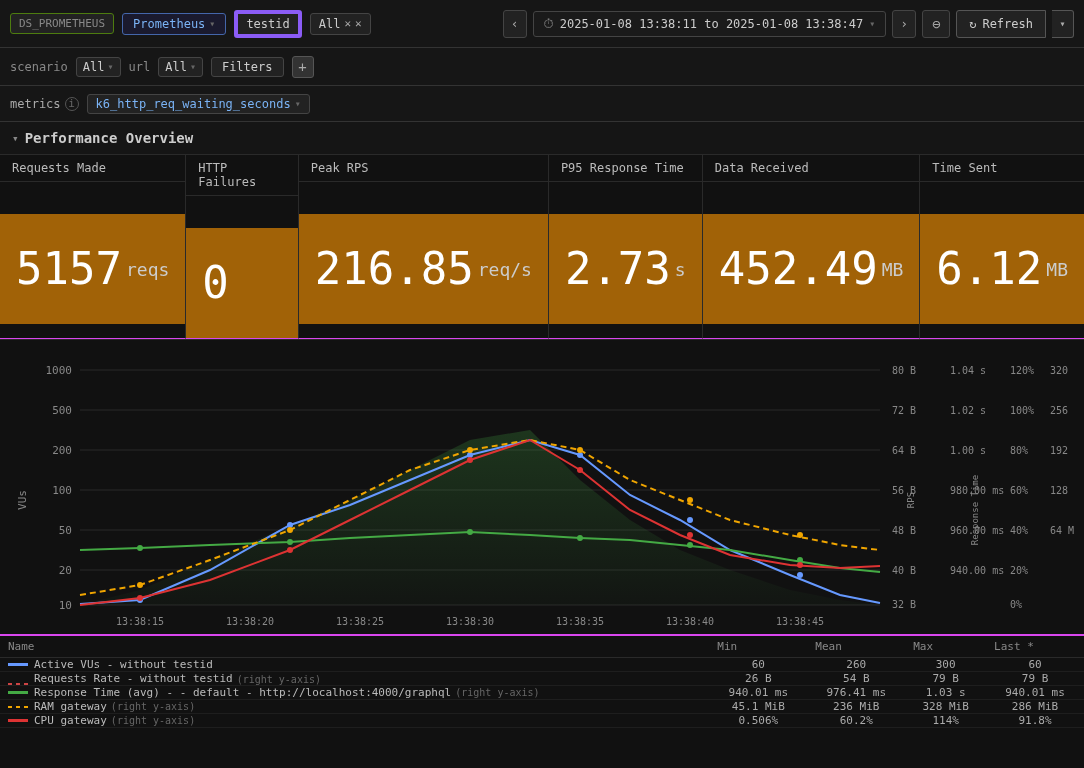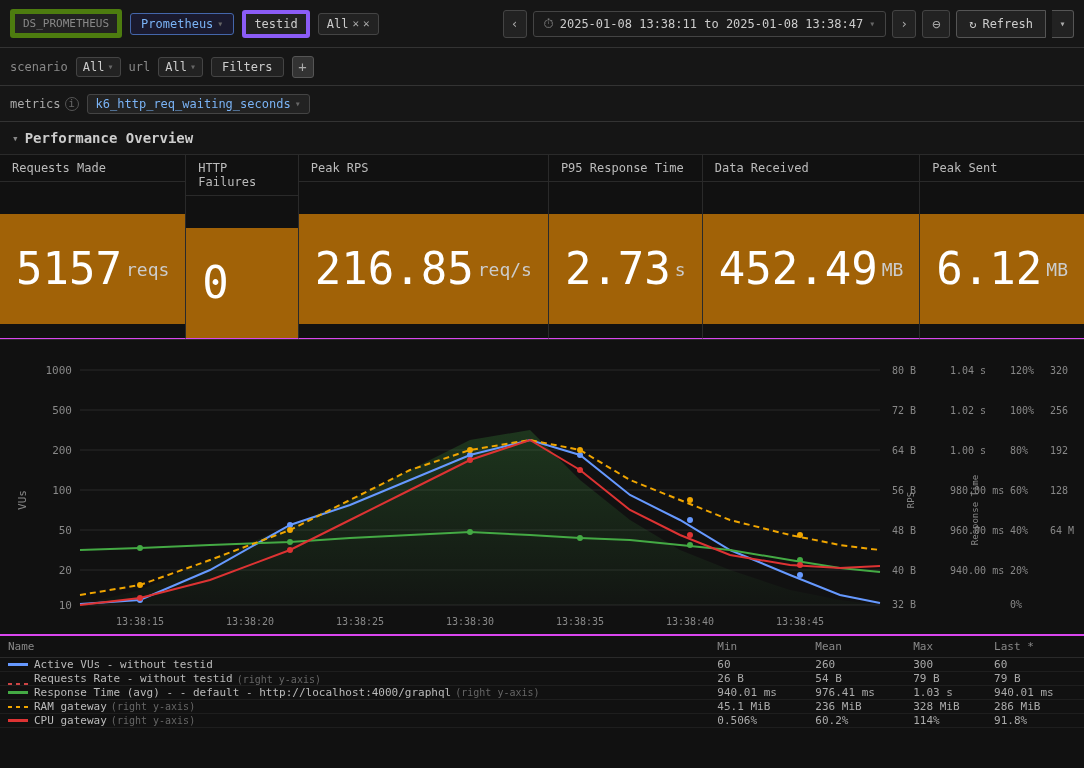--- a/index.html
+++ b/index.html
@@ -18,21 +18,21 @@
       display: flex;
       align-items: center;
       background: #161616;
       border-bottom: 1px solid #333;
       padding: 6px 10px;
       gap: 8px;
       height: 48px;
     }
     .ds-tag {
       background: #222;
-      border: 5px solid #4d7c0f;
+      border: 1px solid #4d7c0f;
       color: #888;
       padding: 3px 8px;
       border-radius: 3px;
       font-size: 11px;
     }
     .ds-name {
       background: #1a1a2e;
       border: 1px solid #4466aa;
       color: #7ab3f5;
       padding: 3px 10px;
@@ -318,21 +318,21 @@
       border-bottom: 1px solid #2a2a2a;
       border-top: 2px solid #d946ef;
     }
     .legend-table th.right { text-align: left; }
     .legend-table td {
       font-size: 11px;
       padding: 0 8px;
       color: #bbb;
       border-bottom: 1px solid #1e1e1e;
     }
-    .legend-table td.right { text-align: left; color: #aaa; }
+    .legend-table td.right { text-align: center; color: #aaa; }
   </style>
 </head>
 <body>
 
 <div class="top-bar">
   <span class="ds-tag">DS_PROMETHEUS</span>
   <div class="ds-name">
     <span>Prometheus</span>
     <span class="chevron">▾</span>
   </div>
@@ -431,21 +431,21 @@
     <div class="stat-header">
       <span>Data Received</span>
     </div>
     <div class="stat-body green-bg">
       <span class="stat-value">452.49</span>
       <span class="stat-unit">MB</span>
     </div>
   </div>
   <div class="stat-card">
     <div class="stat-header">
-      <span>Peak Sent</span>
+      <span>Time Sent</span>
     </div>
     <div class="stat-body green-bg">
       <span class="stat-value">6.12</span>
       <span class="stat-unit">MB</span>
     </div>
   </div>
 </div>
 
 <div class="chart-area">
   <div class="chart-container">

